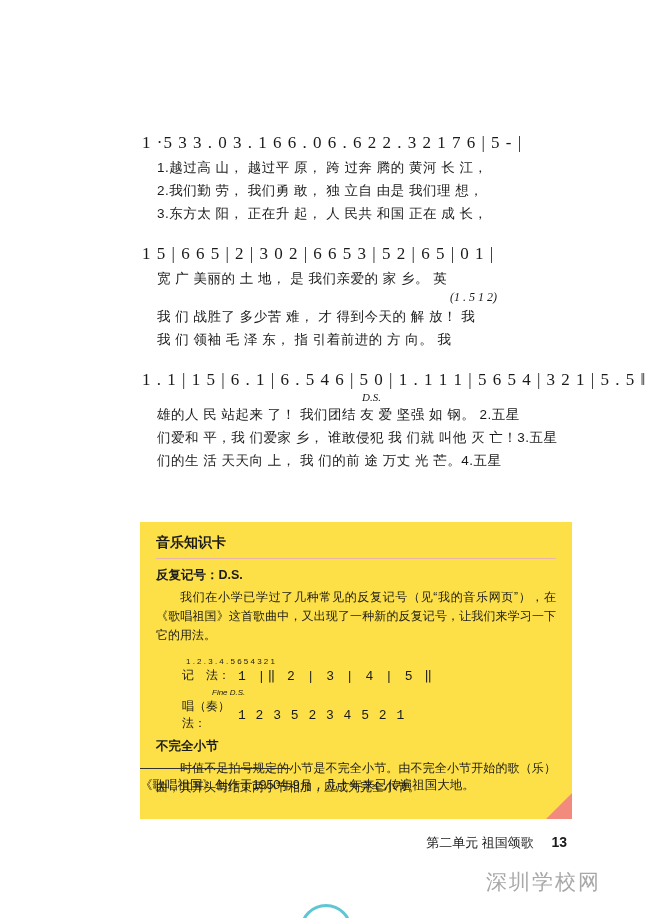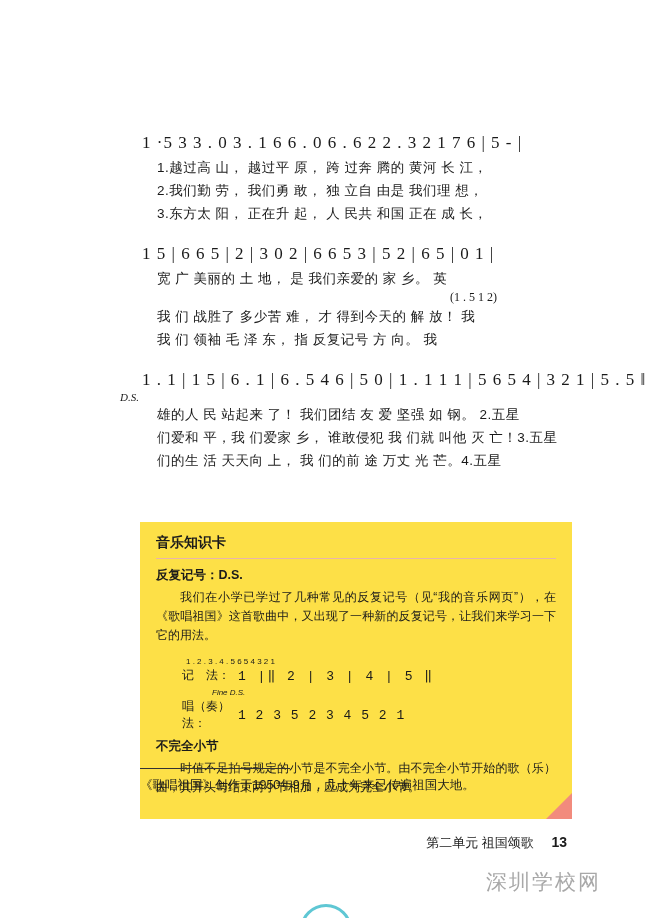--- a/index.html
+++ b/index.html
@@ -50,29 +50,30 @@
     white-space: nowrap;
     line-height: 23px;
     letter-spacing: 0.5px;
     margin-left: 37px;
   }
 
   .ds-mark {
     font-family: "Liberation Serif", serif;
     font-style: italic;
     font-size: 11px;
-    text-align: left;
+    text-align: center;
     padding-right: 24px;
     margin-top: -2px;
   }
 
   .small-paren {
     font-size: 12px;
     text-align: center;
     padding-left: 180px;
+    font-style: italic;
   }
 
   
   .card {
     position: absolute;
     left: 140px;
     top: 522px;
     width: 432px;
     background: #fde047;
     padding: 12px 16px 18px 16px;
@@ -217,21 +218,21 @@
       <div class="lyric-row">1.越过高  山，   越过平   原，   跨    过奔  腾的 黄河 长  江，</div>
       <div class="lyric-row">2.我们勤  劳，   我们勇   敢，   独    立自  由是 我们理  想，</div>
       <div class="lyric-row">3.东方太  阳，   正在升   起，   人    民共  和国 正在 成  长，</div>
     </div>
 
     <div class="system" style="margin-top:16px;">
       <div class="notes-row">1   5 |  6 6 5 | 2   |  3 0  2 | 6 6 5 3 | 5 2   | 6   5 | 0 1 |</div>
       <div class="lyric-row">宽  广 美丽的 土  地， 是 我们亲爱的  家    乡。 英</div>
       <div class="small-paren">(1 . 5  1 2)</div>
       <div class="lyric-row">我 们  战胜了 多少苦  难， 才 得到今天的  解    放！ 我</div>
-      <div class="lyric-row">我 们  领袖  毛 泽  东， 指 反复记号  方    向。 我</div>
+      <div class="lyric-row">我 们  领袖  毛 泽  东， 指 引着前进的  方    向。 我</div>
     </div>
 
     <div class="system" style="margin-top:16px;">
       <div class="notes-row">1 . 1 | 1 5 | 6 . 1 | 6 . 5 4 6 | 5 0 | 1 . 1 1 1 | 5 6 5 4 | 3 2 1 | 5 . 5 ‖</div>
       <div class="ds-mark">D.S.</div>
       <div class="lyric-row">雄的人  民    站起来 了！ 我们团结 友 爱 坚强 如 钢。 2.五星</div>
       <div class="lyric-row">们爱和  平，我 们爱家  乡， 谁敢侵犯 我 们就 叫他 灭 亡！3.五星</div>
       <div class="lyric-row">们的生  活    天天向 上， 我 们的前 途 万丈 光 芒。4.五星</div>
     </div>
   </div>

